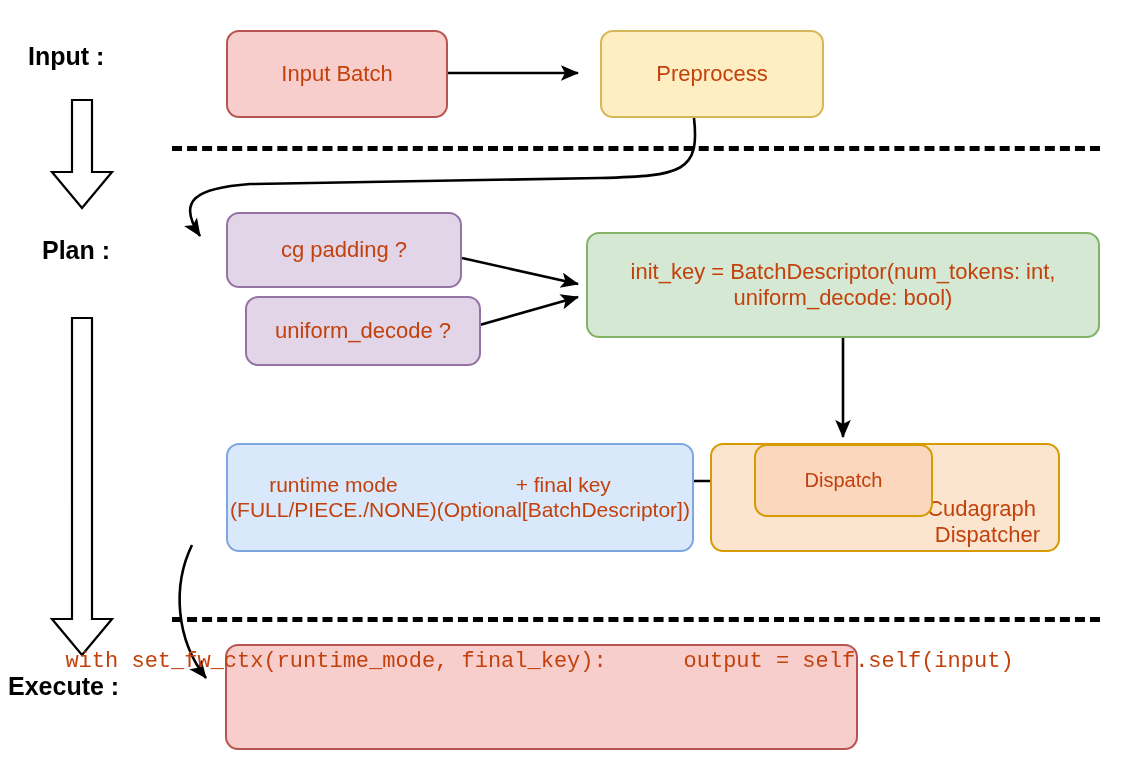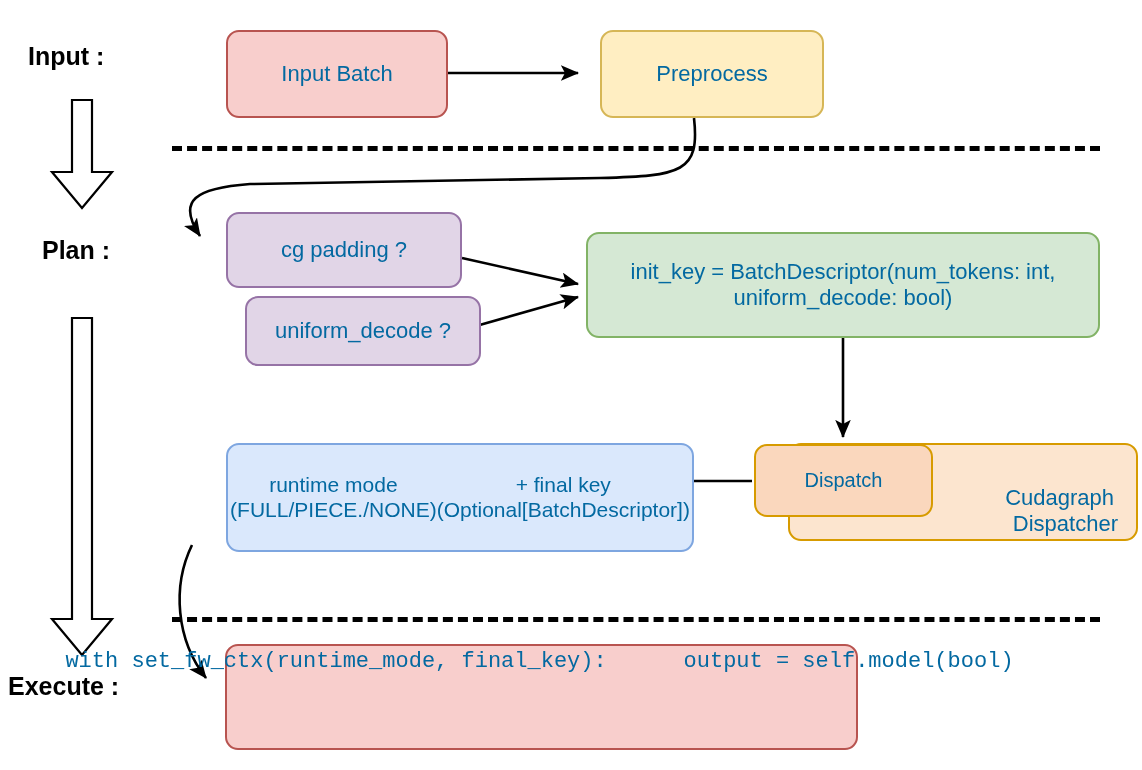--- a/index.html
+++ b/index.html
@@ -34,21 +34,21 @@
     display: flex;
     align-items: center;
     justify-content: center;
     text-align: center;
     border-radius: 13px;
     border-width: 2px;
     border-style: solid;
     font-family: "Liberation Sans", sans-serif;
     font-size: 22px;
     line-height: 1.18;
-    color: #0369a1;
+    color: #c2410c;
     padding: 2px 8px;
   }
   .node.mono {
     font-family: "Liberation Mono", monospace;
     font-size: 22px;
     justify-content: flex-start;
     text-align: left;
     white-space: pre;
     padding-left: 4px;
     line-height: 1.3;
@@ -119,33 +119,33 @@
 
   <div class="node node-purple" style="left:226px; top:212px; width:236px; height:76px;">cg padding ?</div>
 
   <div class="node node-purple" style="left:236px; top:296px; width:236px; height:70px;margin-left:9px;">uniform_decode ?</div>
 
   <div class="node node-green" style="left:586px; top:232px; width:514px; height:106px; flex-direction:column;">
     <span>init_key = BatchDescriptor(num_tokens: int,</span>
     <span>uniform_decode: bool)</span>
   </div>
 
-  <div class="node node-orange-outer" style="left:788px; top:443px; width:350px; height:98px;
+  <div class="node node-orange-outer" style="left:710px; top:443px; width:350px; height:109px;
               justify-content:flex-end; align-items:center; flex-direction:column;
               padding-right:18px; padding-top:18px;">
     <span style="align-self:flex-end; margin-right:4px;">Cudagraph</span>
     <span style="align-self:flex-end;">Dispatcher</span>
   </div>
 
   <div class="node node-orange-inner" style="left:754px; top:444px; width:179px; height:73px; font-size:20px;">Dispatch</div>
 
   <div class="node node-blue" style="left:226px; top:443px; width:468px; height:109px; flex-direction:row;">
     <span style="font-size:21px;">runtime mode (FULL/PIECE./NONE)</span>
     <span style="font-size:21px;">+ final key (Optional[BatchDescriptor])</span>
   </div>
 
   <div class="node node-red mono" style="left:225px; top:644px; width:633px; height:106px;
               flex-direction:row; align-items:flex-start; justify-content:center;gap:24px;">
     <span>with set_fw_ctx(runtime_mode, final_key):</span>
-    <span>    output = self.model(bool)</span>
+    <span>    output = self.self(input)</span>
   </div>
 
 </div>
 
 </body></html>

